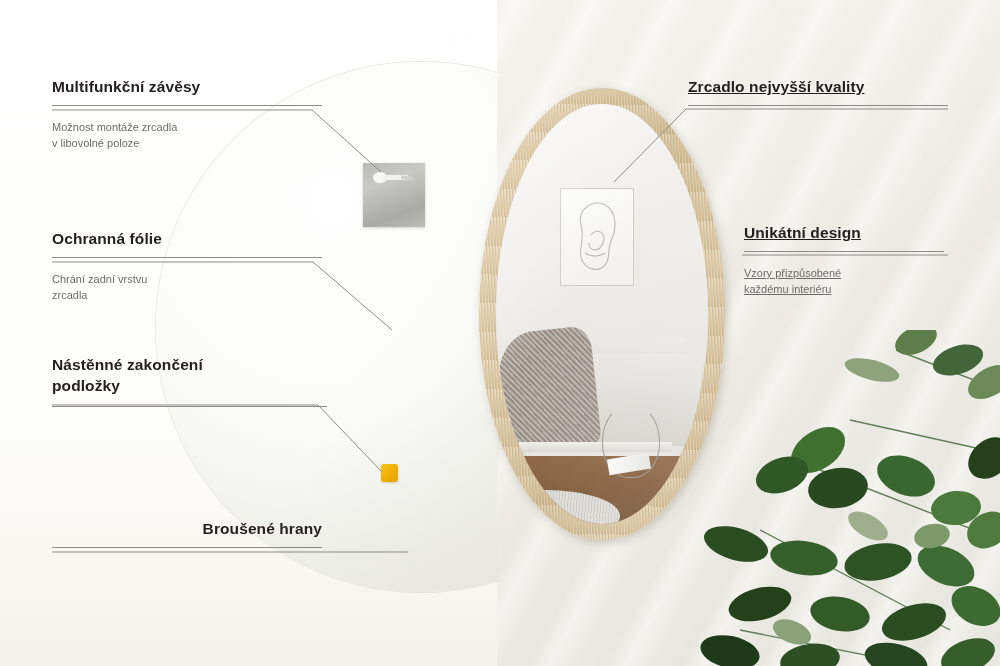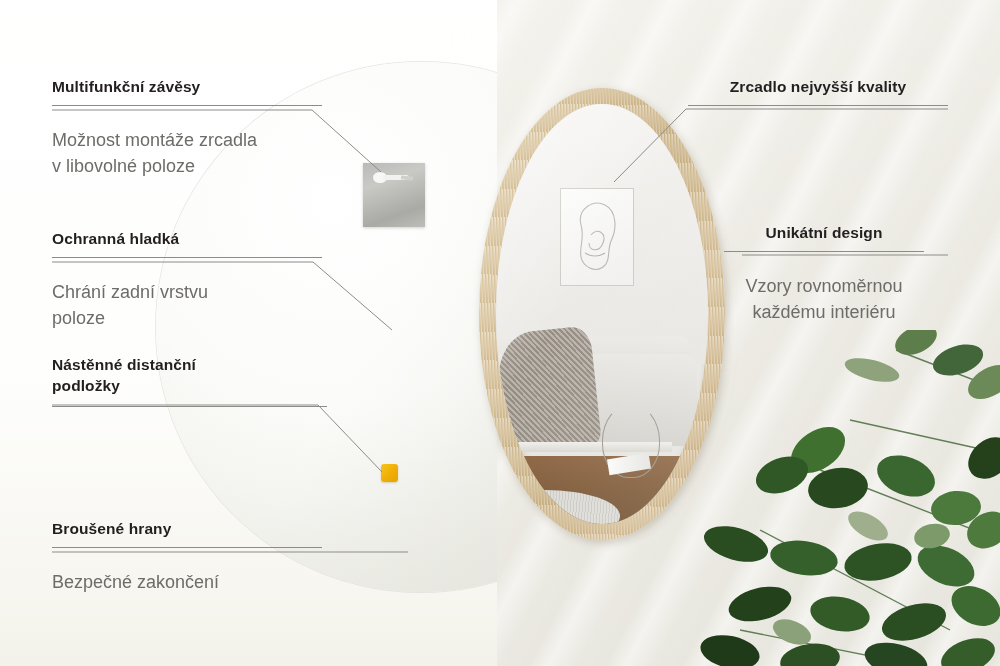--- a/index.html
+++ b/index.html
@@ -178,24 +178,24 @@
   .plants{position:absolute;left:700px;top:330px;width:300px;height:336px;overflow:hidden;}
 
   
   .callout{position:absolute;}
   .co-title{
     font-size:15.5px;font-weight:bold;color:#231f20;letter-spacing:.1px;
     white-space:nowrap;
   }
   .co-rule{height:1px;background:#8d8c88;margin-top:9px;}
   .co-desc{
-    font-size:18px;color:#6d6c68;line-height:1.42;margin-top:22px;
+    font-size:11px;color:#6d6c68;line-height:1.42;margin-top:14px;
     white-space:pre-line;
   }
-  .right .co-title,.right .co-desc{text-align:center;}
+  .right .co-title,.right .co-desc{text-align:left;text-decoration:underline;}
 
   .lead{position:absolute;left:0;top:0;width:1000px;height:666px;pointer-events:none;}
 </style>
 </head>
 <body>
 
 <div class="stage">
 
   <div class="bg-left"></div>
   <div class="bg-right"></div>
@@ -298,43 +298,42 @@
   </svg>
 
   <div class="callout left" style="left:52px;top:78px;width:270px;">
     <div class="co-title">Multifunkční závěsy</div>
     <div class="co-rule"></div>
     <div class="co-desc">Možnost montáže zrcadla
 v libovolné poloze</div>
   </div>
 
   <div class="callout left" style="left:52px;top:230px;width:270px;">
-    <div class="co-title">Ochranná hladká</div>
+    <div class="co-title">Ochranná fólie</div>
     <div class="co-rule"></div>
     <div class="co-desc">Chrání zadní vrstvu
-poloze</div>
+zrcadla</div>
   </div>
 
   <div class="callout left" style="left:52px;top:355px;width:275px;">
-    <div class="co-title" style="white-space:pre-line;line-height:1.35;">Nástěnné distanční
+    <div class="co-title" style="white-space:pre-line;line-height:1.35;">Nástěnné zakončení
 podložky</div>
     <div class="co-rule"></div>
   </div>
 
-  <div class="callout left" style="left:52px;top:520px;width:270px;">
+  <div class="callout left" style="left:52px;top:520px;width:270px;text-align:right;">
     <div class="co-title">Broušené hrany</div>
     <div class="co-rule"></div>
-    <div class="co-desc">Bezpečné zakončení</div>
   </div>
 
   <div class="callout right" style="left:688px;top:78px;width:260px;">
     <div class="co-title">Zrcadlo nejvyšší kvality</div>
     <div class="co-rule"></div>
   </div>
 
-  <div class="callout right" style="left:724px;top:224px;width:200px;">
+  <div class="callout right" style="left:744px;top:224px;width:200px;">
     <div class="co-title">Unikátní design</div>
     <div class="co-rule"></div>
-    <div class="co-desc">Vzory rovnoměrnou
+    <div class="co-desc">Vzory přizpůsobené
 každému interiéru</div>
   </div>
 
 </div>
 
 </body></html>

